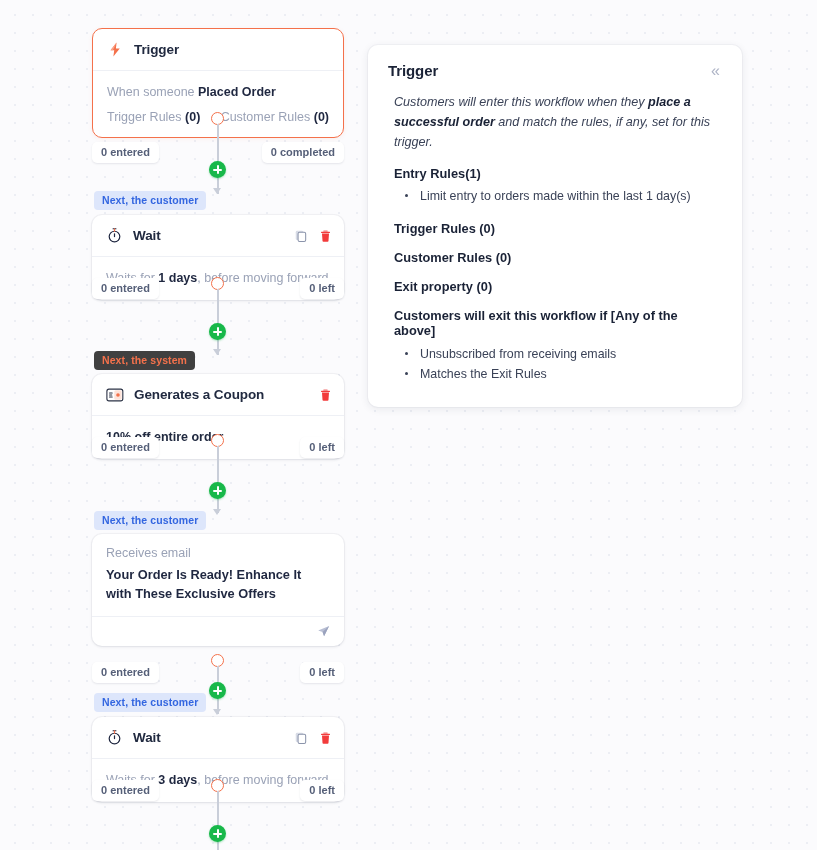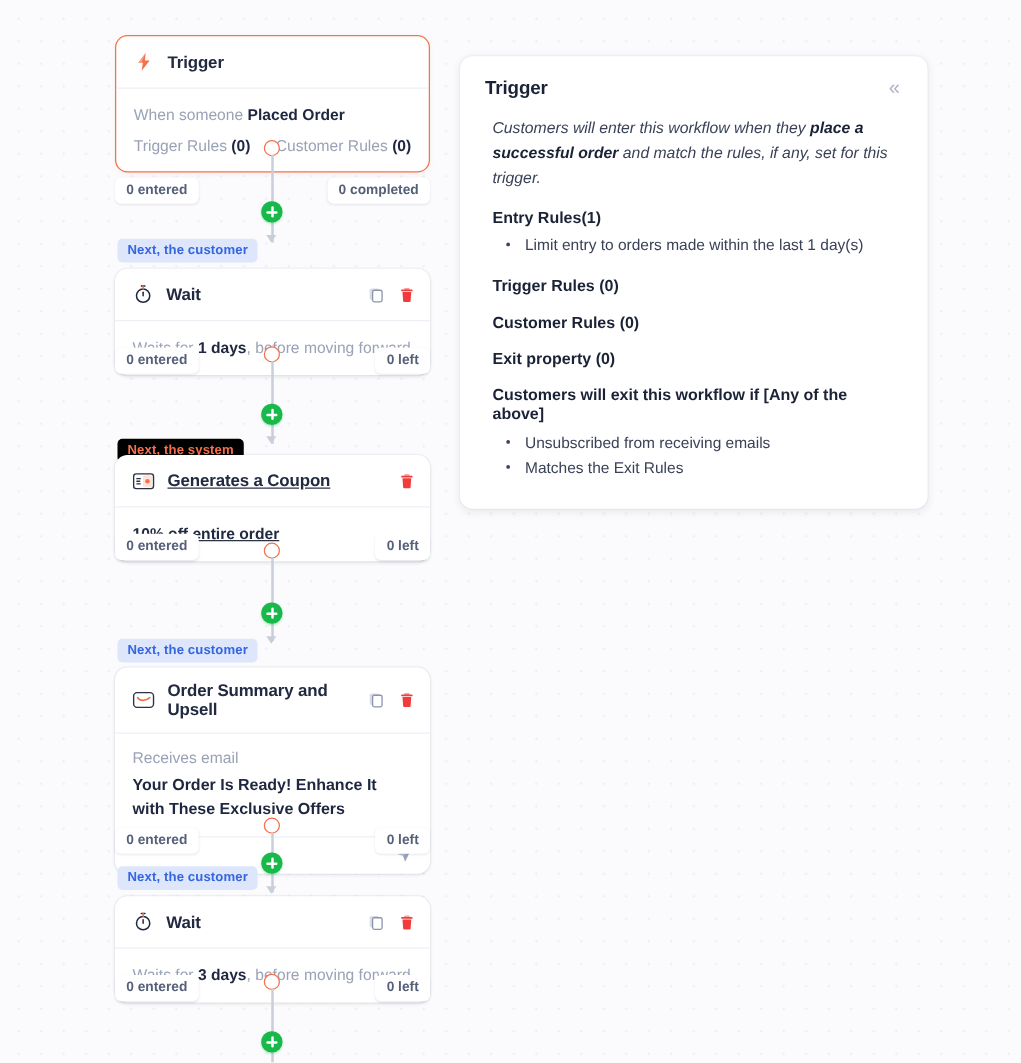--- a/index.html
+++ b/index.html
@@ -38,21 +38,21 @@
     display: inline-block;
     font-size: 10.5px;
     font-weight: 700;
     padding: 3px 8px 4px;
     border-radius: 4px;
     letter-spacing: 0.1px;
     position: absolute;
     white-space: nowrap;
   }
   .next-badge.customer { background: #dde6fb; color: #3366e0; }
-  .next-badge.system  { background: #000000; color: #f4714b; }
+  .next-badge.system  { background: #404040; color: #f4714b; }
 
   
   .card {
     background: #ffffff;
     border-radius: 10px;
     box-shadow: 0 1px 3px rgba(32,40,70,0.10), 0 0 0 1px rgba(32,40,70,0.035);
     overflow: hidden;
     position: relative;
   }
   .card.trigger-card {
@@ -329,21 +329,21 @@
     </div>
   </div>
   <div class="conn-ring" style="top:277px;"></div>
   <div class="conn-line" style="top:289px;height:66px;"></div>
   <div class="plus-btn" style="top:323px;"></div>
   <div class="arrow-head" style="top:349px;"></div>
 
   <div class="node-block" style="top:353px;">
     <div class="next-badge system" style="top:-2px;left:2px;">Next, the system</div>
   </div>
-  <div class="node-block" style="top:364px;text-decoration:underline;">
+  <div class="node-block" style="top:374px;">
     <div class="card">
       <div class="card-head">
         <span>
           <svg width="18" height="16" viewBox="0 0 26 22" fill="none">
             <rect x="1.3" y="2.5" width="23" height="17" rx="3" stroke="#2b3245" stroke-width="1.6" fill="#fff"></rect>
             <rect x="12" y="4.2" width="10.6" height="13.6" rx="2.2" fill="#fde3da"></rect>
             <circle cx="17.3" cy="11" r="2.6" fill="#f4714b"></circle>
             <path d="M5 8h4M5 11h3.4M5 14h4" stroke="#2b3245" stroke-width="1.5" stroke-linecap="round"></path>
           </svg>
         </span>
@@ -370,44 +370,20 @@
   <div class="conn-ring" style="top:434px;"></div>
   <div class="conn-line" style="top:446px;height:67px;"></div>
   <div class="plus-btn" style="top:482px;"></div>
   <div class="arrow-head" style="top:509px;"></div>
 
   <div class="node-block" style="top:513px;">
     <div class="next-badge customer" style="top:-2px;left:2px;">Next, the customer</div>
   </div>
   <div class="node-block" style="top:534px;">
     <div class="card">
-      <div class="card-head">
-        <span>
-          <svg width="18" height="16" viewBox="0 0 26 22" fill="none">
-            <rect x="1.3" y="2.5" width="23" height="17" rx="4" stroke="#2b3245" stroke-width="1.6" fill="#fff"></rect>
-            <path d="M6 8.2c2.3 4.2 9.6 4.2 14 0" stroke="#f4714b" stroke-width="2" stroke-linecap="round"></path>
-          </svg>
-        </span>
-        <span class="card-title">Order Summary and Upsell</span>
-        <span class="head-actions">
-          <span>
-            <svg width="14" height="14" viewBox="0 0 24 24" fill="none" stroke="#8b94ab" stroke-width="1.8">
-              <rect x="3" y="3" width="13" height="16" rx="2.5" fill="#d8dce6" stroke="none"></rect>
-              <rect x="7" y="5.5" width="13" height="16" rx="2.5" fill="#ffffff"></rect>
-            </svg>
-          </span>
-          <span>
-            <svg width="13" height="14" viewBox="0 0 24 24">
-              <rect x="8" y="1.5" width="8" height="3" rx="1" fill="#f6a0a0"></rect>
-              <rect x="3.5" y="4" width="17" height="2.6" rx="1.3" fill="#f23b3b"></rect>
-              <path d="M5.5 7.5h13l-1 13.5a1.6 1.6 0 0 1-1.6 1.5H8.1a1.6 1.6 0 0 1-1.6-1.5z" fill="#f23b3b"></path>
-            </svg>
-          </span>
-        </span>
-      </div>
       <div class="card-body">
         <div class="email-sub">Receives email</div>
         <div class="email-subject">Your Order Is Ready! Enhance It with These Exclusive Offers</div>
       </div>
       <div class="email-footer">
         <span>
           <svg width="15" height="15" viewBox="0 0 24 24">
             <path d="M21 3 3.5 10.2l7 2.4 2.4 7z" fill="#b9bfd4"></path>
             <path d="M21 3 12.9 19.6l-2.4-7z" fill="#9aa2bd"></path>
           </svg>

